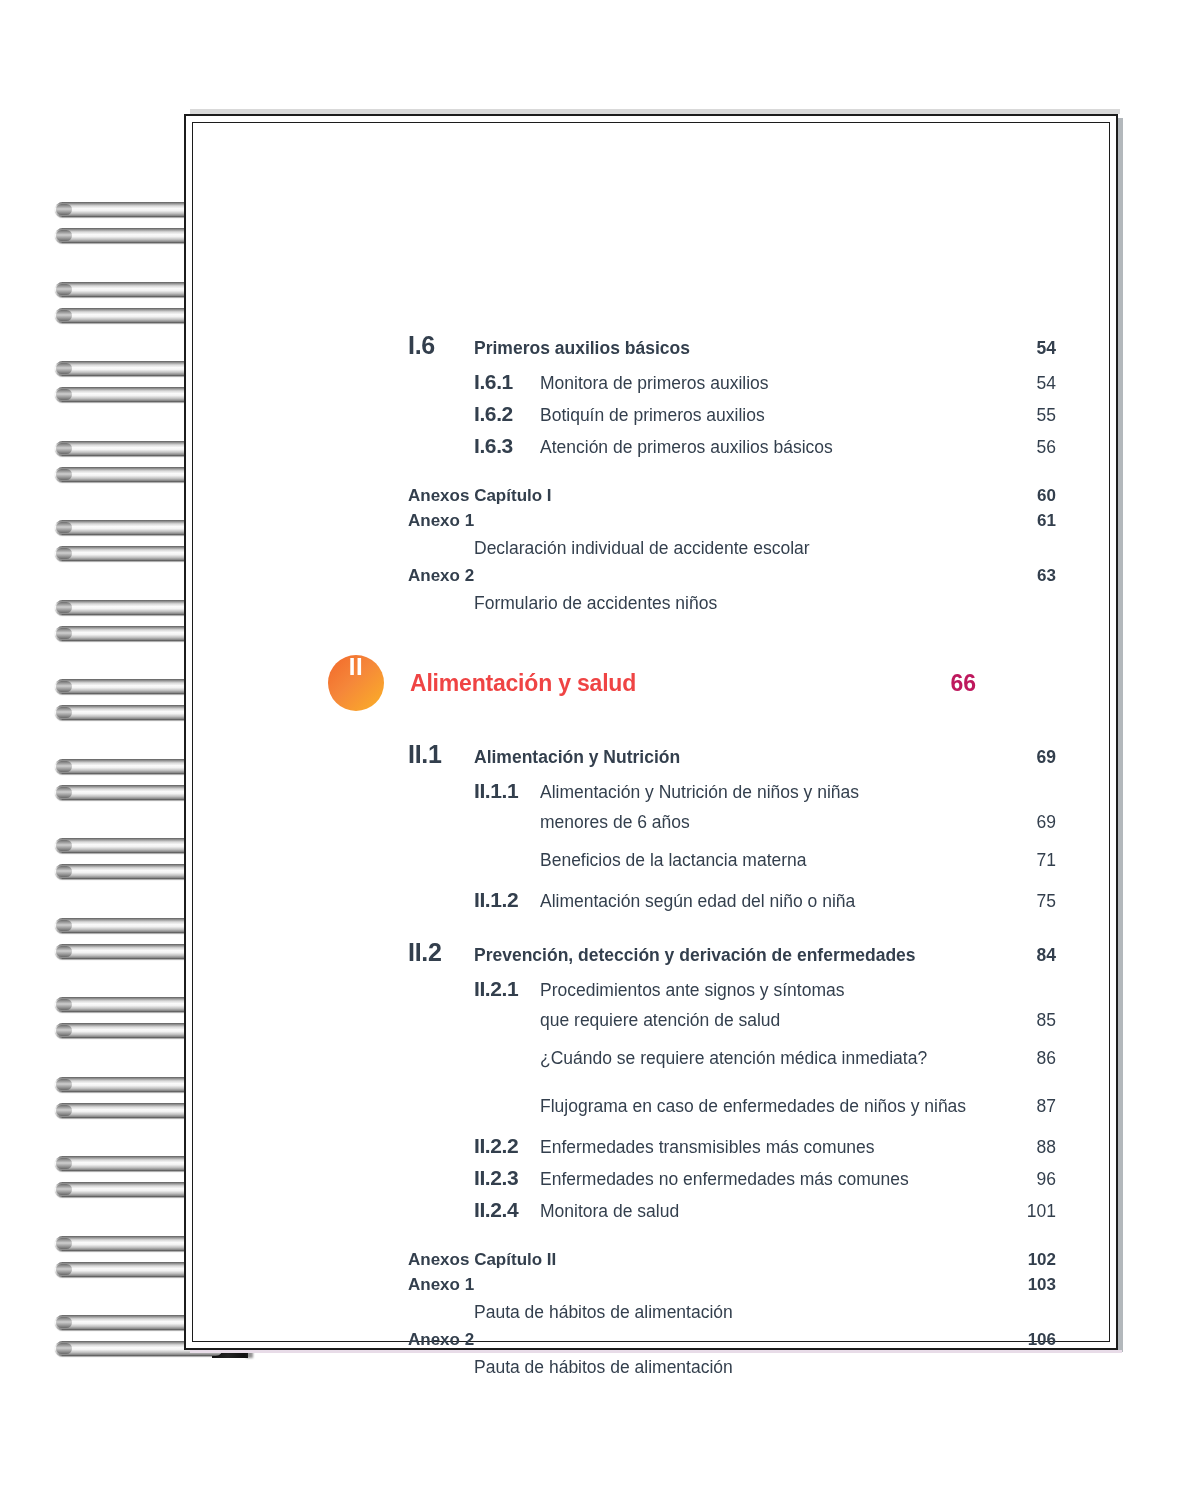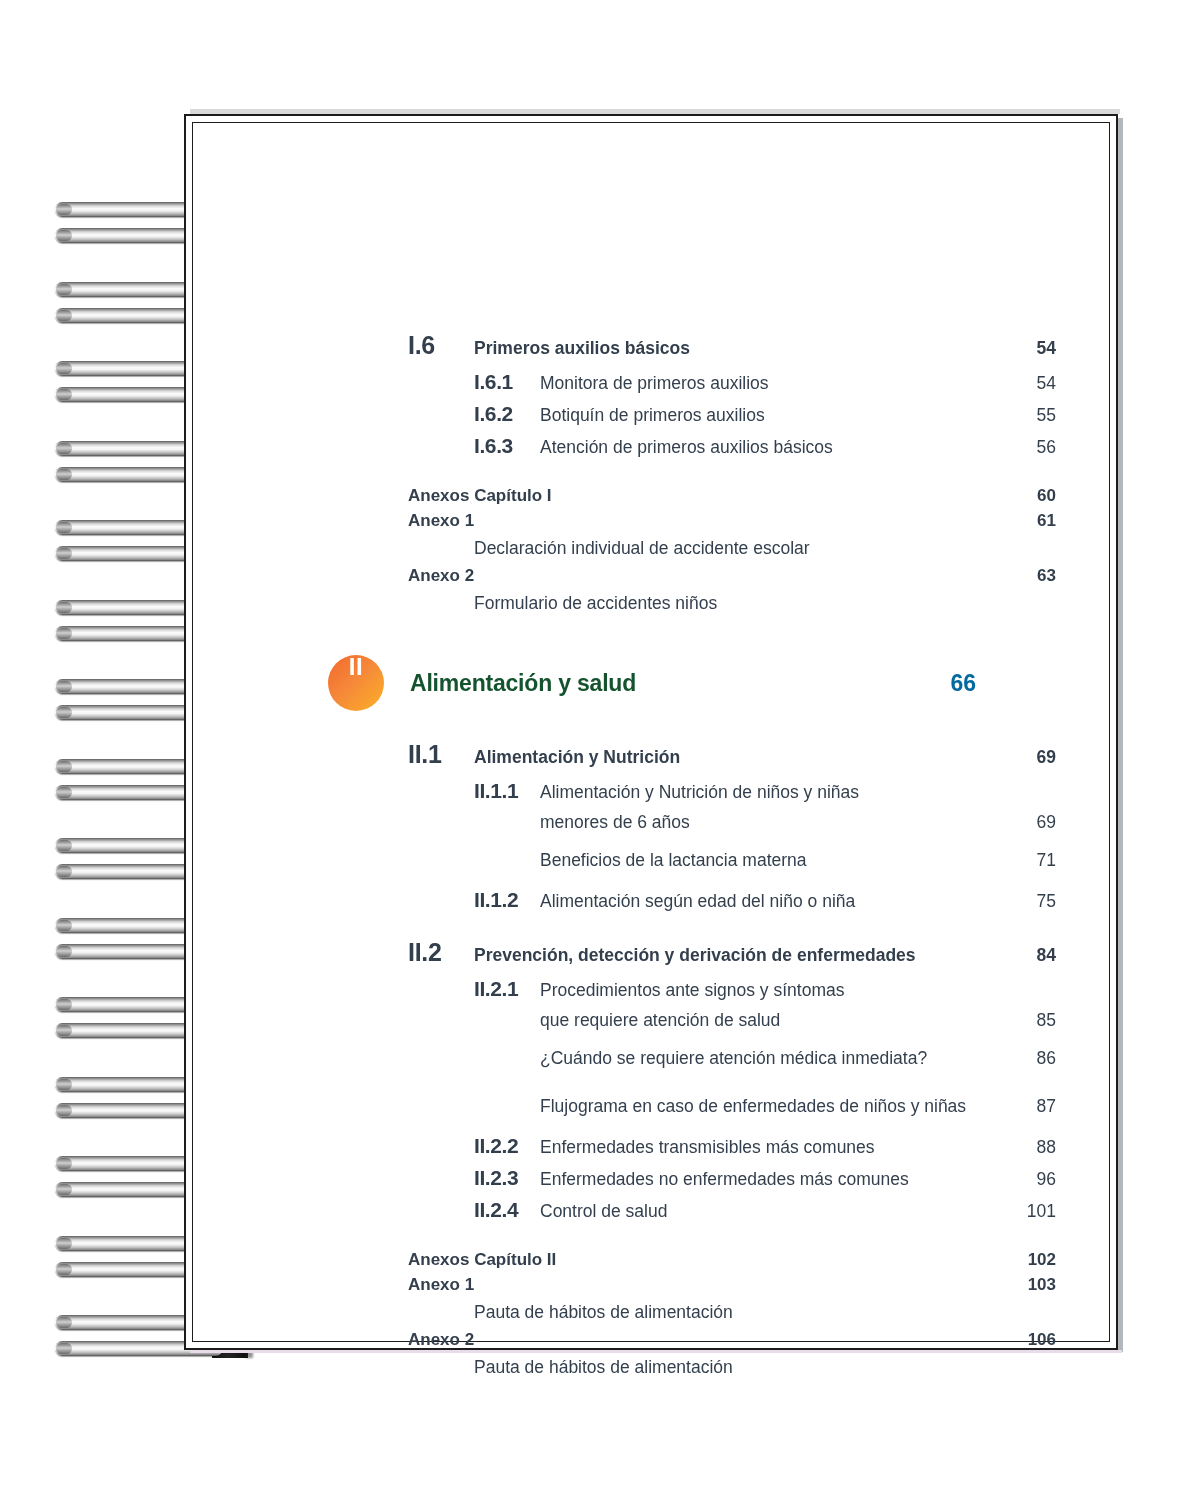--- a/index.html
+++ b/index.html
@@ -417,22 +417,22 @@
       <div class="toc-num"></div>
       <div class="toc-title">Formulario de accidentes niños</div>
       <div class="toc-page"></div>
     </div>
     <div class="spacer-lg"></div>
     <div class="spacer-sm"></div>
     <div class="chapter-row">
       <div class="chapter-badge">
         <span class="chapter-badge-label">II</span>
       </div>
-      <div class="chapter-title" style="color: #14532d;">Alimentación y salud</div>
-      <div class="chapter-page" style="color: #0369a1;">66</div>
+      <div class="chapter-title" style="color: #ef4444;">Alimentación y salud</div>
+      <div class="chapter-page" style="color: #be185d;">66</div>
     </div>
     <div class="spacer-lg"></div>
     <div class="toc-row lvl1">
       <div class="toc-num">II.1</div>
       <div class="toc-title">Alimentación y Nutrición</div>
       <div class="toc-page">69</div>
     </div>
     <div class="toc-row lvl2">
       <div class="toc-num">II.1.1</div>
       <div class="toc-title">Alimentación y Nutrición de niños y niñas</div>
@@ -490,21 +490,21 @@
       <div class="toc-title">Enfermedades transmisibles más comunes</div>
       <div class="toc-page">88</div>
     </div>
     <div class="toc-row lvl2">
       <div class="toc-num">II.2.3</div>
       <div class="toc-title">Enfermedades no enfermedades más comunes</div>
       <div class="toc-page">96</div>
     </div>
     <div class="toc-row lvl2">
       <div class="toc-num">II.2.4</div>
-      <div class="toc-title">Control de salud</div>
+      <div class="toc-title">Monitora de salud</div>
       <div class="toc-page">101</div>
     </div>
     <div class="spacer-md"></div>
     <div class="toc-row annex">
       <div class="toc-num"></div>
       <div class="toc-title">Anexos Capítulo II</div>
       <div class="toc-page">102</div>
     </div>
     <div class="toc-row annex">
       <div class="toc-num"></div>

